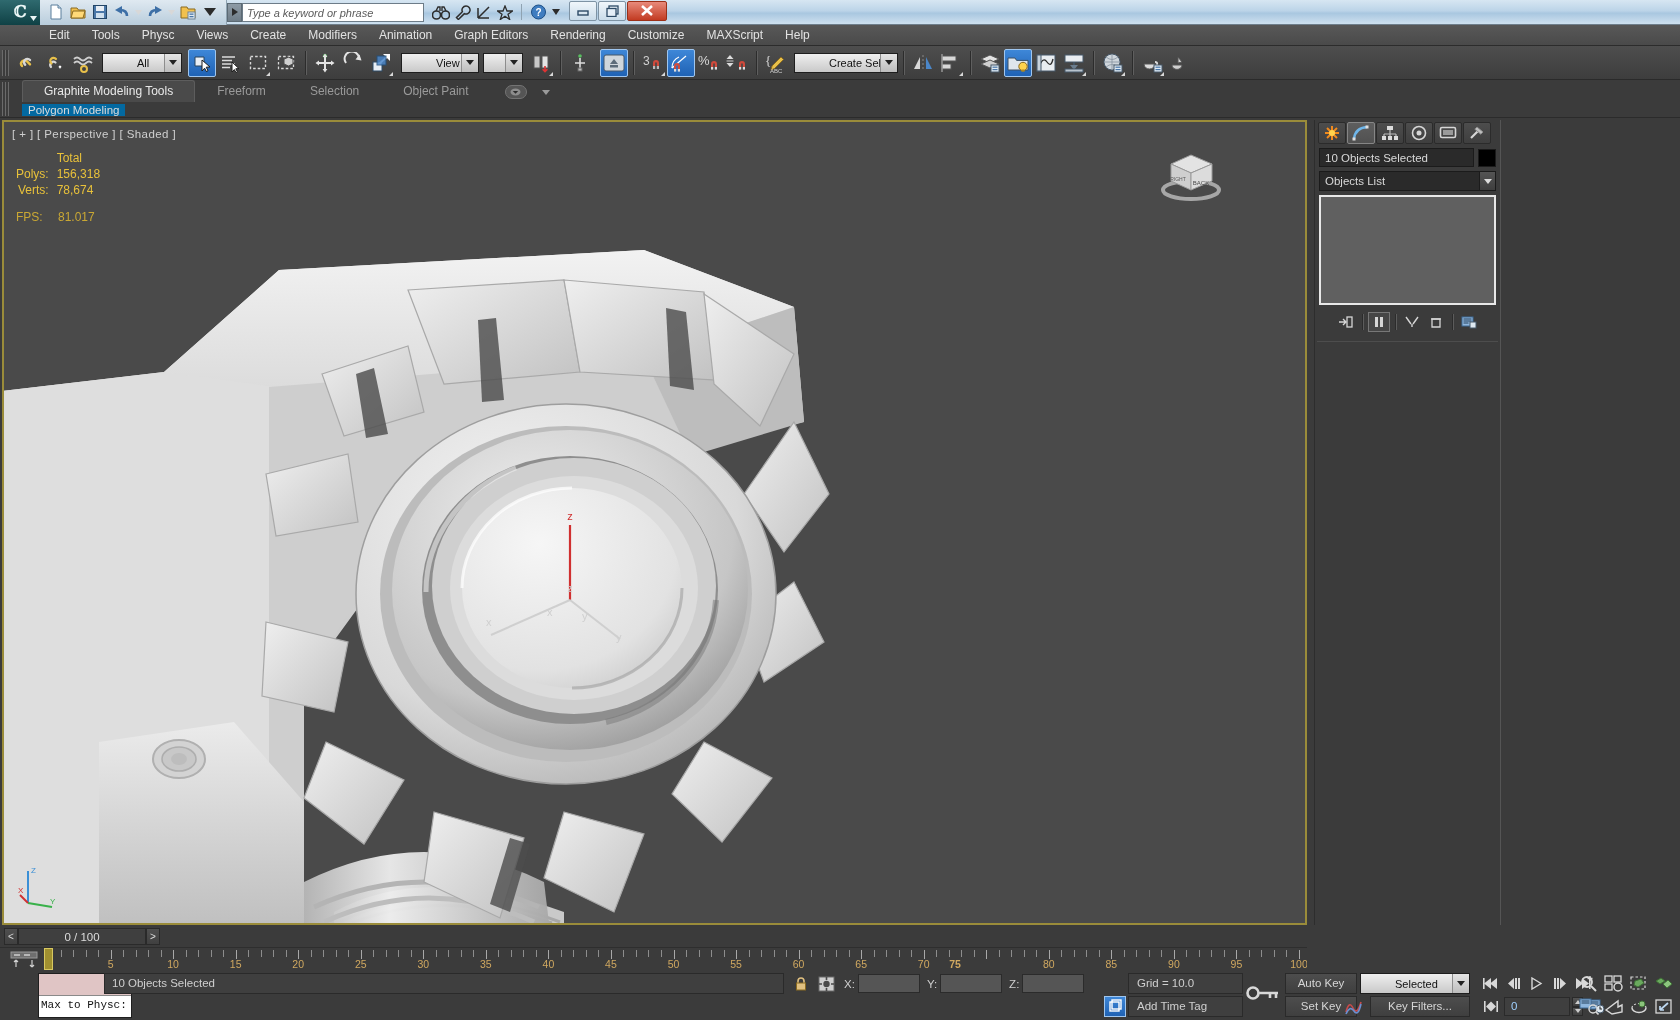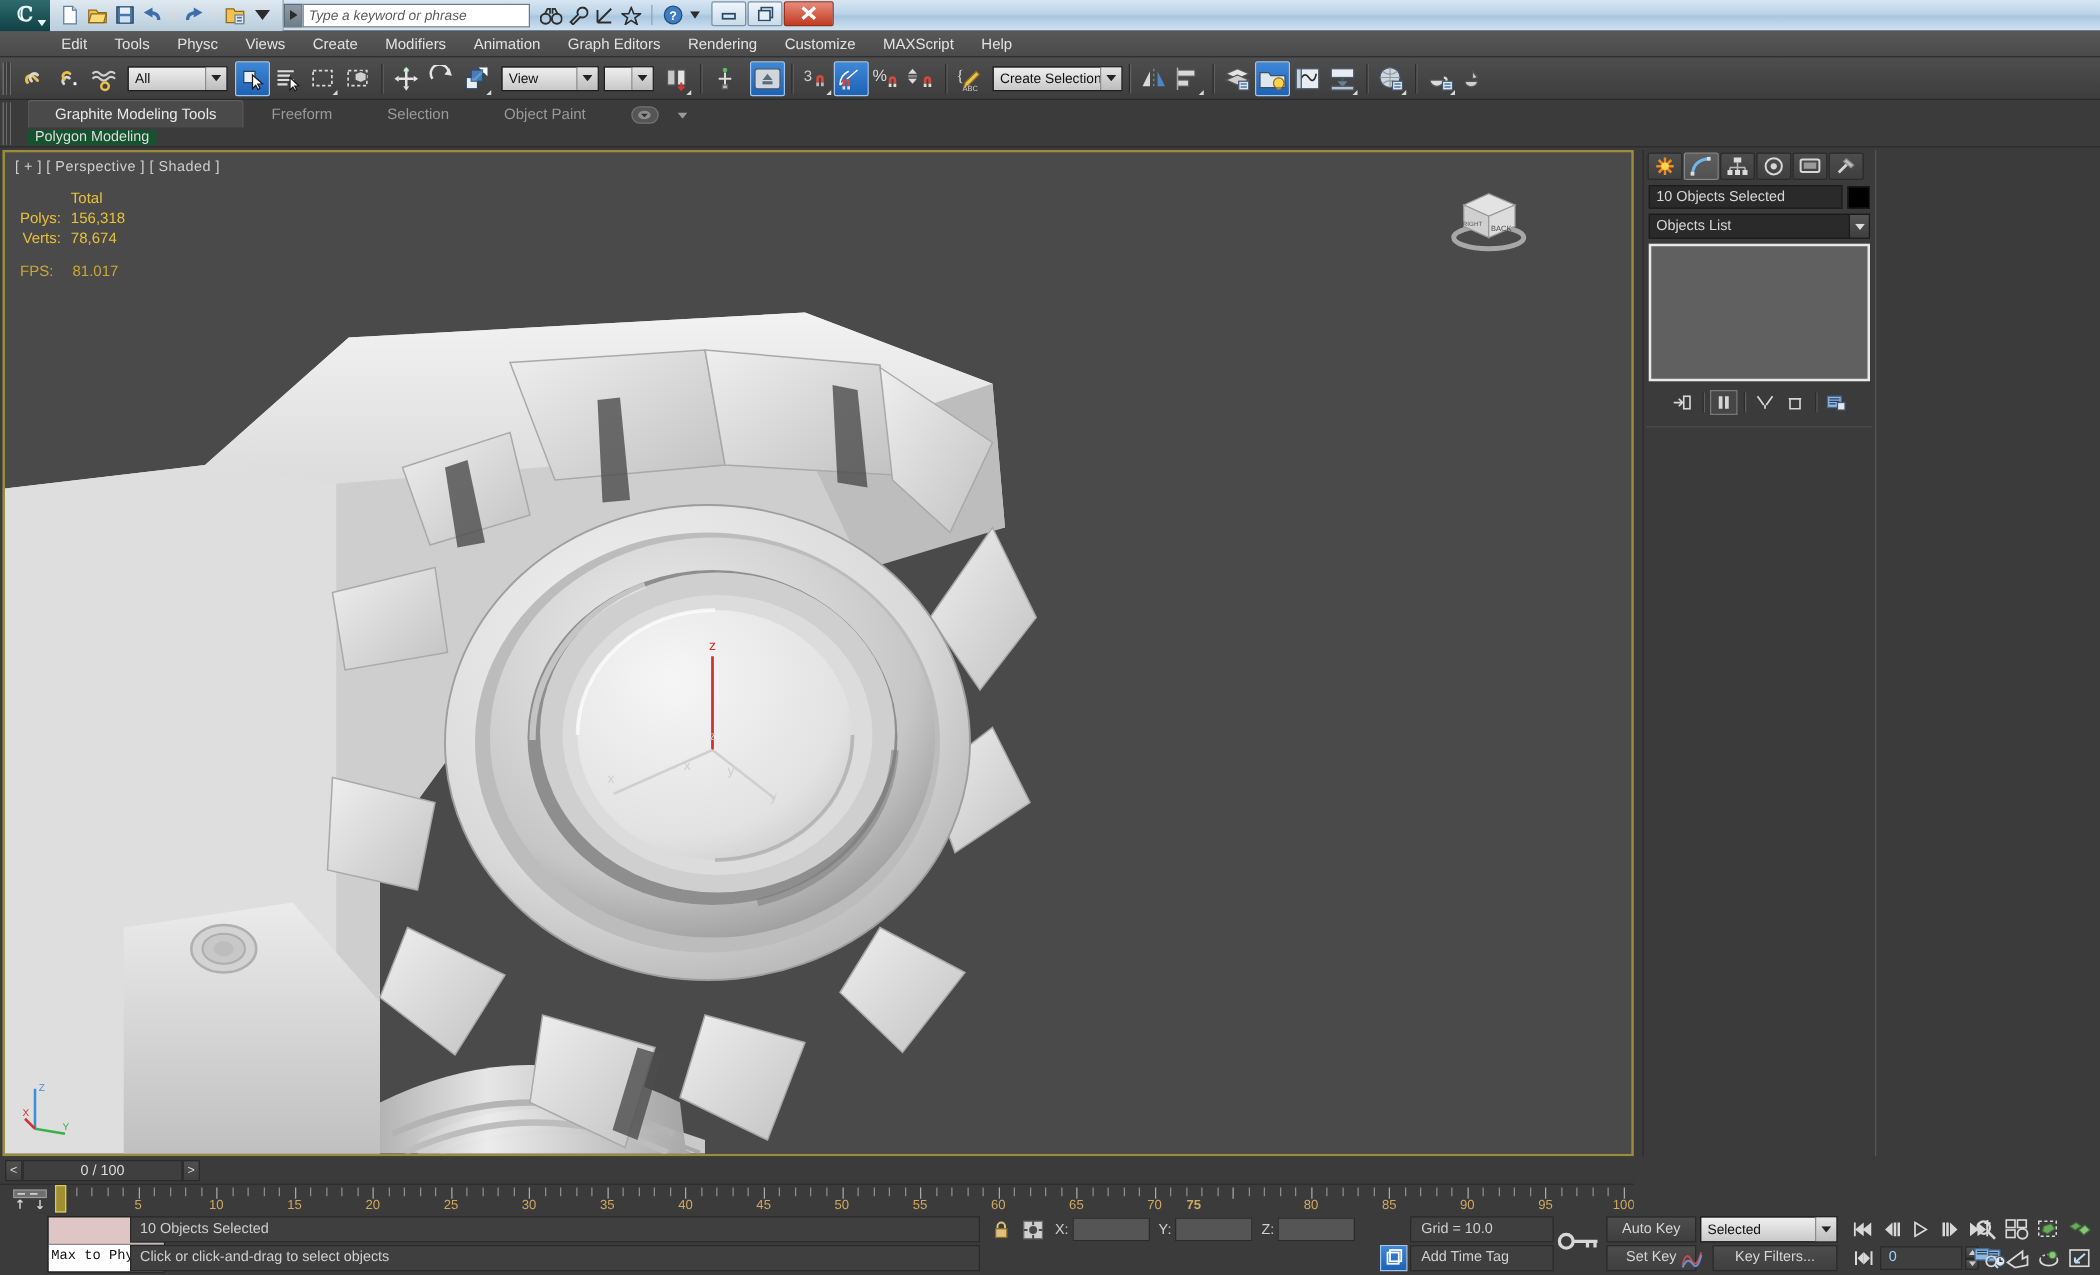--- a/index.html
+++ b/index.html
@@ -101,21 +101,21 @@
   .combo {
     height: 20px; background: linear-gradient(180deg,#efefef,#c9c9c9);
     border: 1px solid #1e1e1e; display: flex; align-items: center;
     font-size: 11px; color: #111; padding-left: 5px; position: relative;
   }
   .combo .arrow {
     position: absolute; right: 0; top: 0; bottom: 0; width: 17px;
     background: linear-gradient(180deg,#e4e4e4,#bdbdbd);
     border-left: 1px solid #8d8d8d; display: flex; align-items: center; justify-content: center;
   }
-  .combo .cbtext { overflow: hidden; white-space: nowrap; padding-right: 19px; }
+  .combo .cbtext { overflow: hidden; white-space: nowrap; padding-right: 19px; margin-left: 29px; }
 
   
   .ribbon {
     position: absolute; left: 0; top: 80px; width: 1680px; height: 38px;
     background: #3b3b3b; border-bottom: 1px solid #2b2b2b;
   }
   .ribbon-grip { position:absolute; left:2px; top:2px; width: 7px; height: 34px;
     background: repeating-linear-gradient(90deg,#6a6a6a 0 1px,#3c3c3c 1px 3px); }
   .ribbon-tabs { position: absolute; left: 22px; top: 0; display: flex; align-items: flex-end; height: 22px; }
   .rtab {
@@ -128,21 +128,21 @@
   }
   .rtab-more {
     width: 22px; height: 14px; margin-left: 14px; margin-bottom: 3px;
     background: #555; border: 1px solid #747474; border-radius: 7px;
     display: flex; align-items: center; justify-content: center;
   }
   .ribbon-panel {
     position: absolute; left: 22px; top: 22px; height: 15px;
     display: flex; align-items: center;
   }
-  .panel-label { font-size: 11.5px; color: #dcdcdc; padding: 0 6px; background:#14532d; }
+  .panel-label { font-size: 11.5px; color: #dcdcdc; padding: 0 6px; background:#0369a1; }
 
   
   .viewport {
     position: absolute; left: 2px; top: 120px; width: 1305px; height: 805px;
     background: #4a4a4a;
     border: 2px solid #9a8c3a;
     overflow: hidden;
   }
   .vp-canvas { position: absolute; inset: 0; background: #4a4a4a; }
   .vp-label {
@@ -1157,21 +1157,20 @@
   </div>
 
   <div class="statusarea">
     <div class="mxs">
       <div class="mxs-pink"></div>
       <div class="mxs-white">Max to Physc:</div>
     </div>
 
     <div class="statusfields">
       <div class="sf">10 Objects Selected</div>
-      <div class="sf">Click or click-and-drag to select objects</div>
     </div>
 
     <div class="coordrow">
       <div class="lockbtn">
         <svg width="14" height="16">
             <path d="M4 7V5a3 3 0 016 0v2" fill="none" stroke="#e0c080" stroke-width="1.6"></path>
             <rect x="2.5" y="7" width="9" height="7" fill="#e0c080" stroke="#8a6a20"></rect>
           </svg>
       </div>
       <div class="lockbtn">

